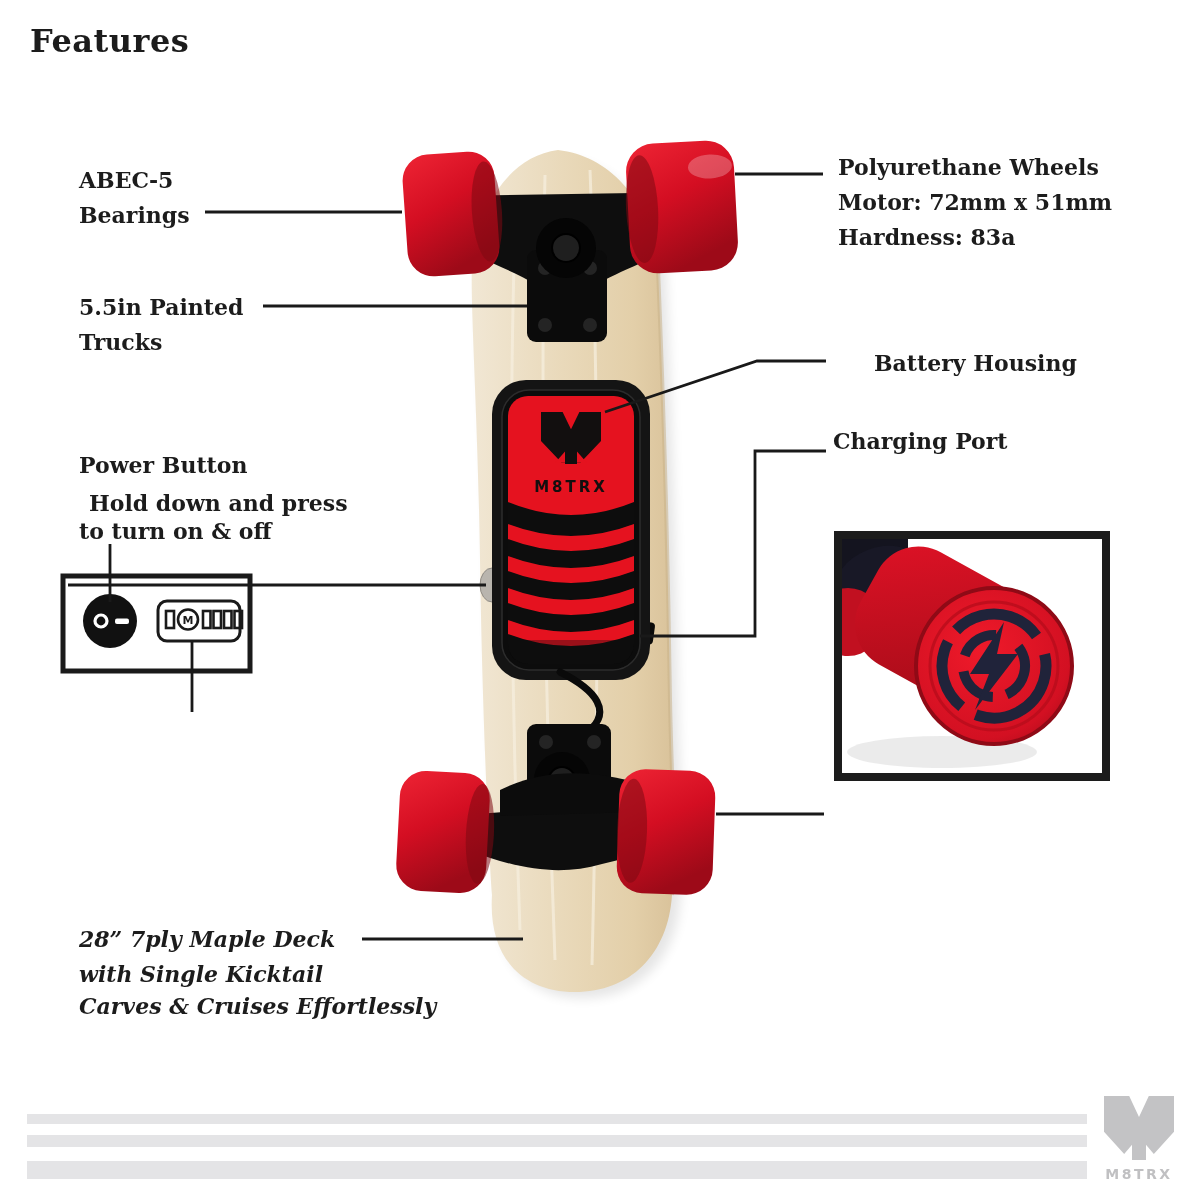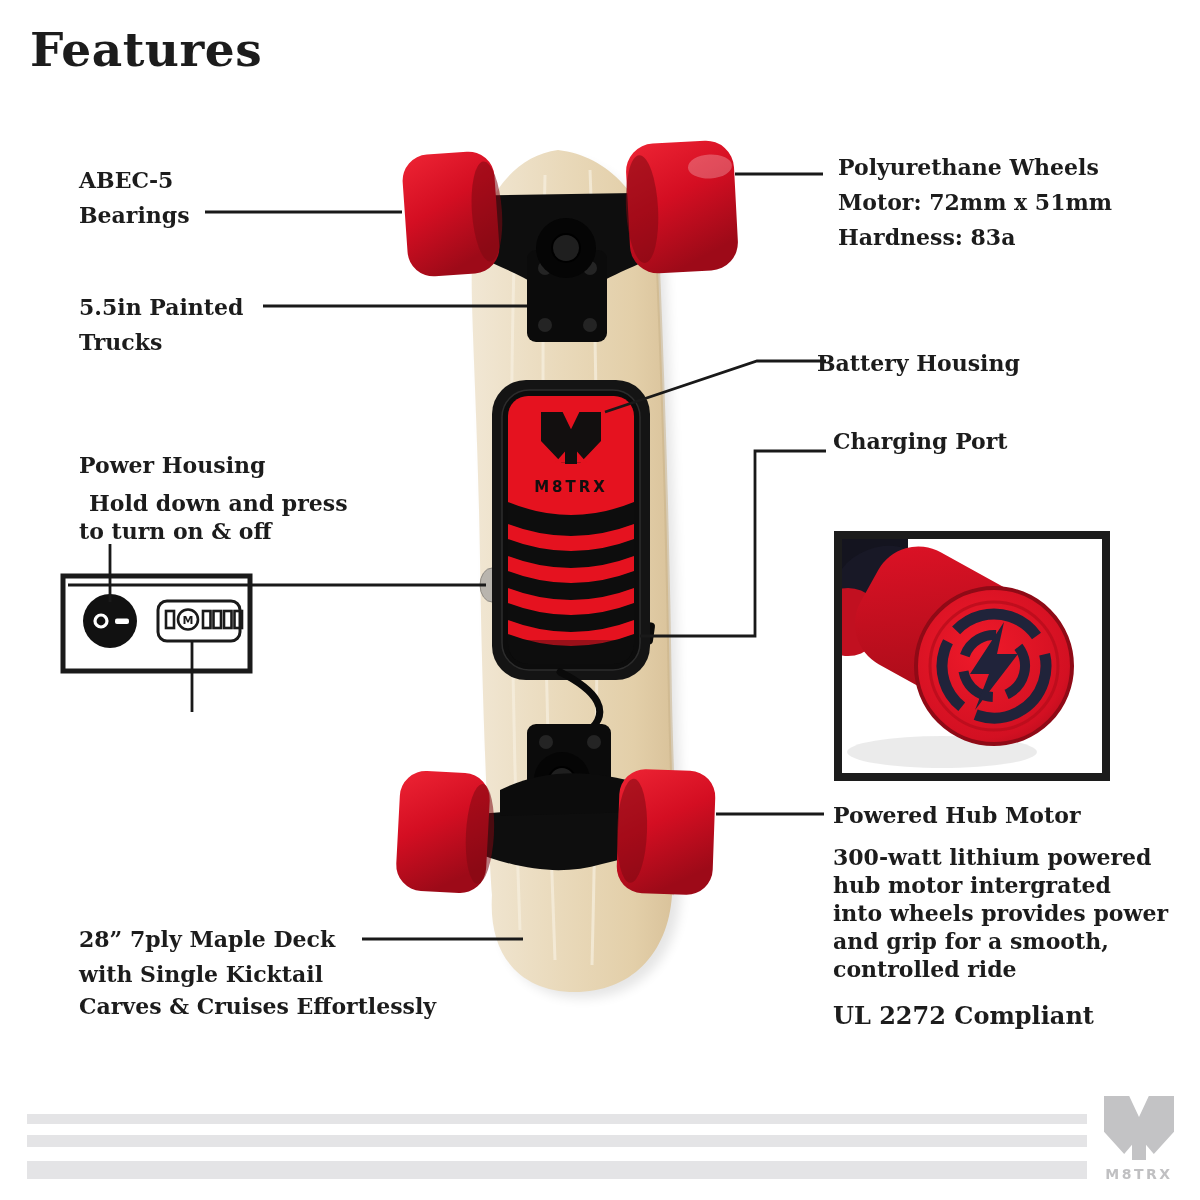--- a/index.html
+++ b/index.html
@@ -1,19 +1,19 @@
 <!DOCTYPE html>
 <html><head>
 <meta charset="utf-8">
 <style>
   html,body{margin:0;padding:0;background:#fff;}
   .canvas{position:relative;width:1200px;height:1200px;background:#ffffff;overflow:hidden;
           font-family:"DejaVu Serif","Liberation Serif",serif;color:#1c1c1c;}
   .abs{position:absolute;white-space:nowrap;}
-  .title{font-size:47px;font-weight:800;letter-spacing:.5px;}
+  .title{font-size:32px;font-weight:800;letter-spacing:.5px;}
   .h{font-size:22px;line-height:35px;font-weight:800;}
   .sub{font-size:22px;line-height:28px;font-weight:700;}
   .ul{font-size:24px;font-weight:800;}
   svg{position:absolute;left:0;top:0;}
   svg text{font-family:"DejaVu Sans","Liberation Sans",sans-serif;}
 </style>
 </head>
 <body>
 
 <div class="canvas">
@@ -204,41 +204,30 @@
     <div>Motor: 72mm x 51mm</div>
     <div>Hardness: 83a</div>
   </div>
 
   <div class="abs h" style="left:79px;top:290px;">
     <div>5.5in Painted</div>
     <div>Trucks</div>
   </div>
 
   <div class="abs" style="left:79px;top:448px;">
-    <div class="h">Power Housing</div>
+    <div class="h">Power Button</div>
     <div class="sub" style="margin-top:6px;margin-left:10px;">Hold down and press</div>
     <div class="sub">to turn on &amp; off</div>
   </div>
 
 
-  <div class="abs" style="left:79px;top:922px;">
+  <div class="abs" style="left:79px;top:922px;font-style:italic;">
     <div class="h">28” 7ply Maple Deck</div>
     <div class="h">with Single Kicktail</div>
     <div class="sub" style="">Carves &amp; Cruises Effortlessly</div>
   </div>
 
-  <div class="abs h" style="left:817px;top:346px;">Battery Housing</div>
+  <div class="abs h" style="left:874px;top:346px;">Battery Housing</div>
 
   <div class="abs h" style="left:833px;top:424px;">Charging Port</div>
 
-  <div class="abs" style="left:833px;top:798px;">
-    <div class="h">Powered Hub Motor</div>
-    <div class="sub" style="margin-top:10px;">
-      <div>300-watt lithium powered</div>
-      <div>hub motor intergrated</div>
-      <div>into wheels provides power</div>
-      <div>and grip for a smooth,</div>
-      <div>controlled ride</div>
-    </div>
-    <div class="ul" style="margin-top:18px;">UL 2272 Compliant</div>
-  </div>
 
 </div>
 
 </body></html>

